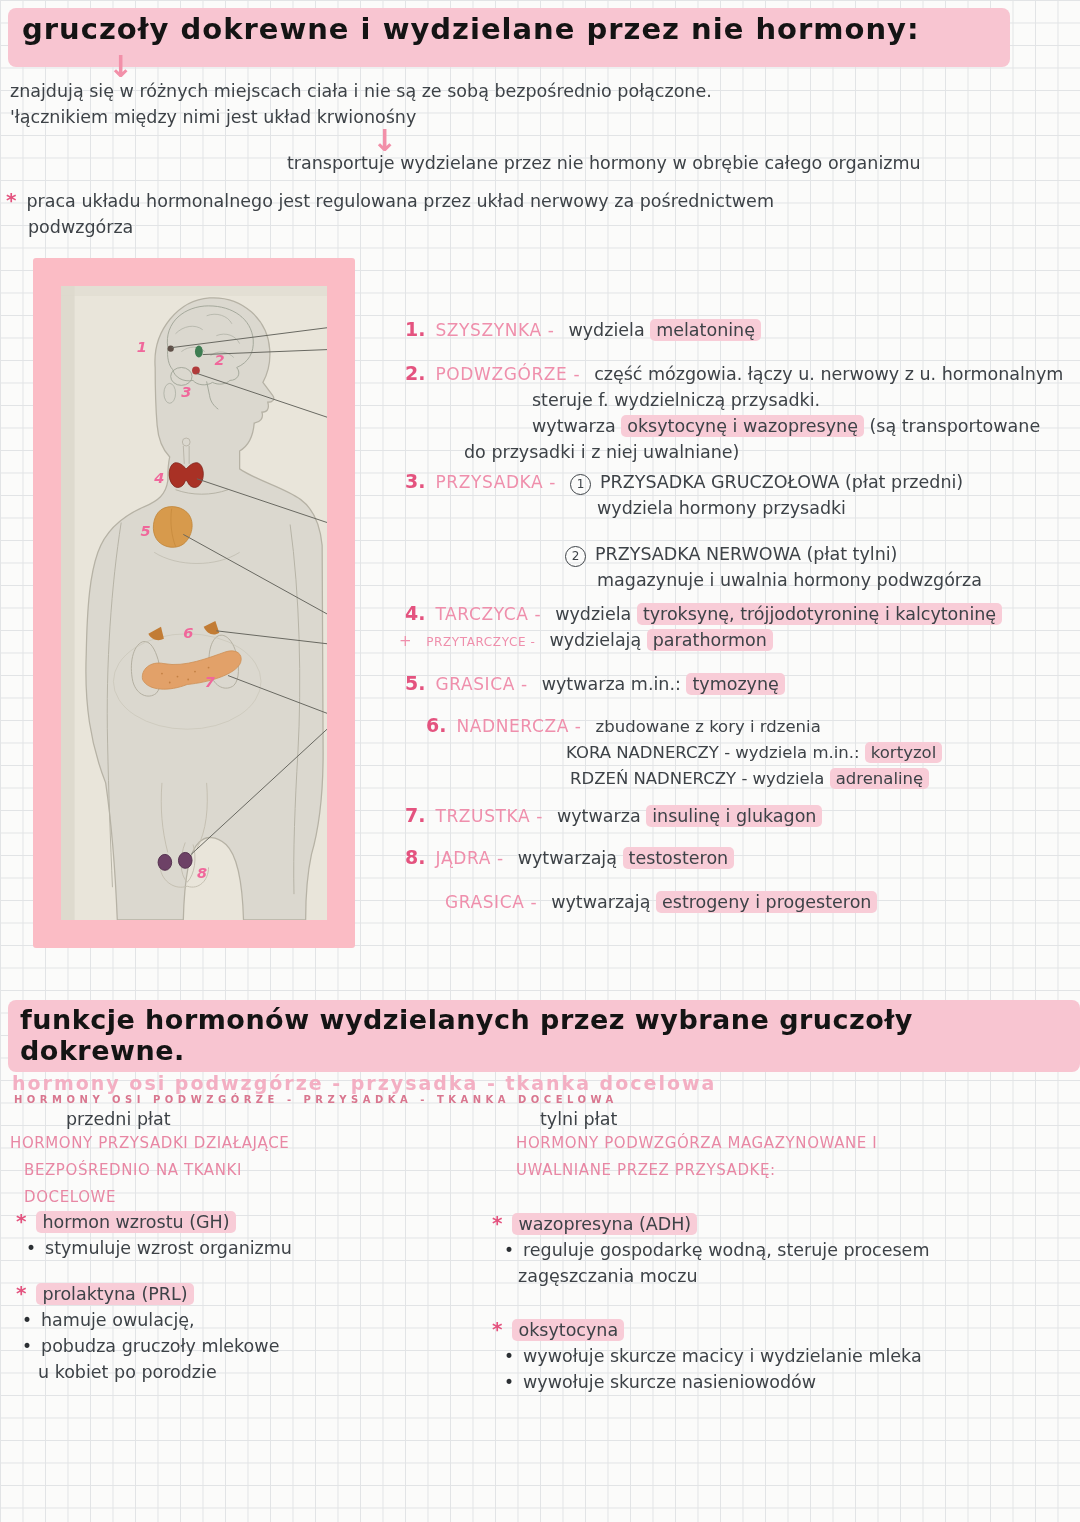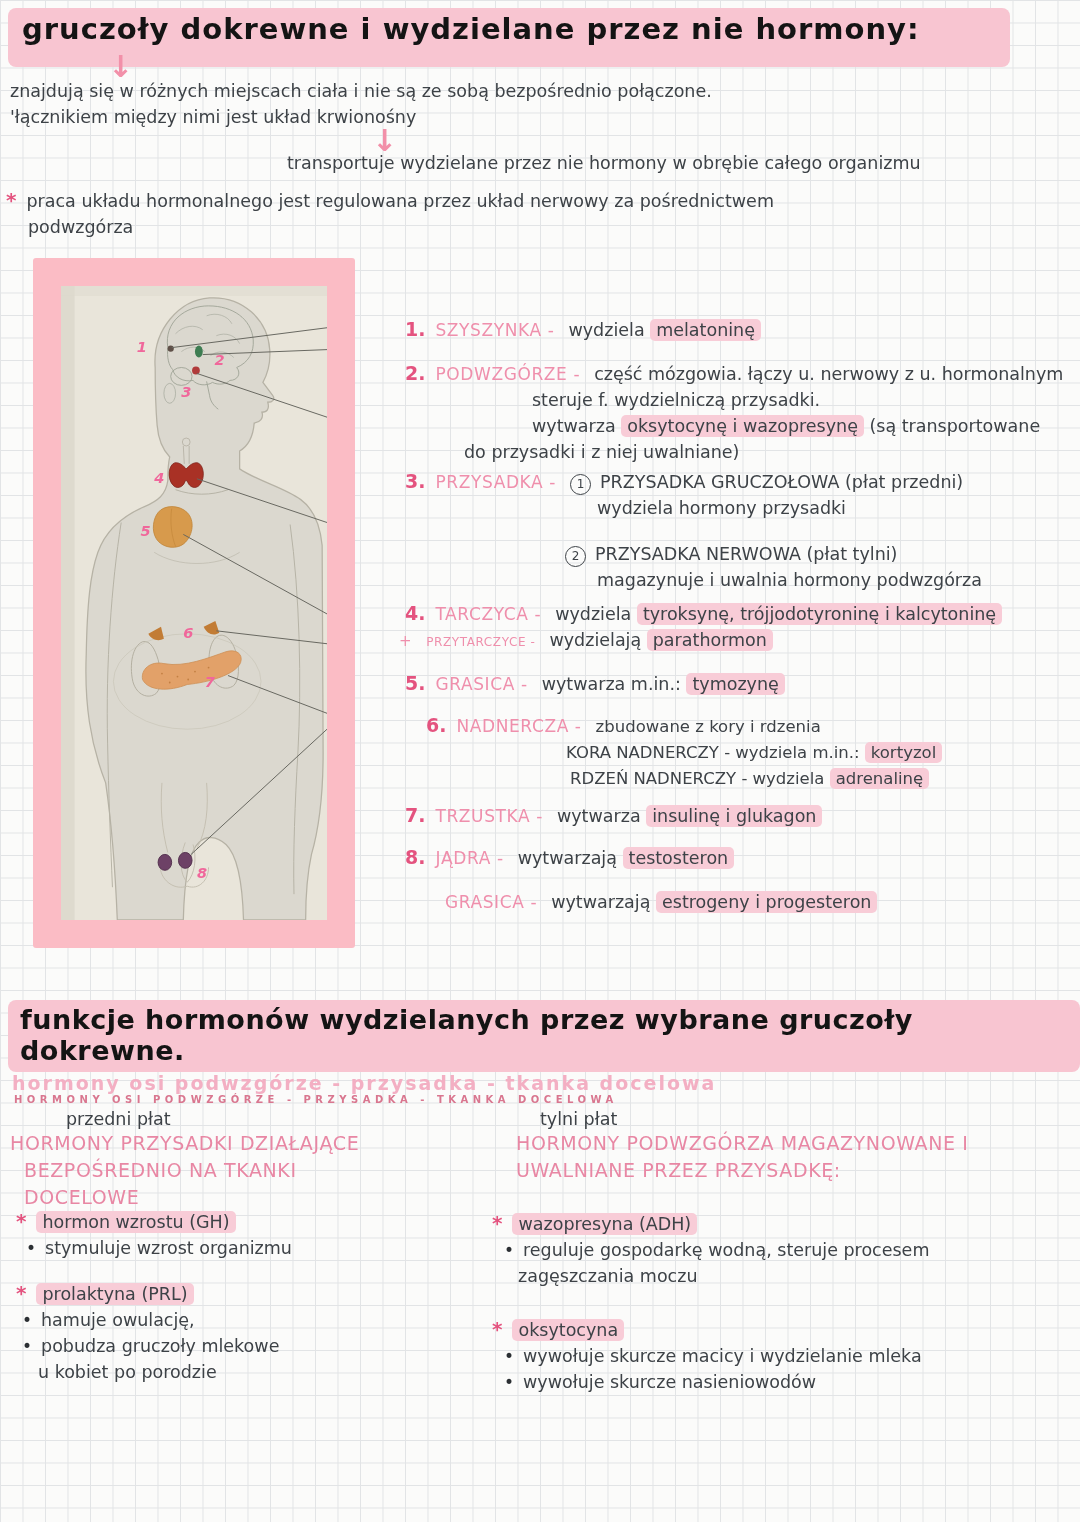--- a/index.html
+++ b/index.html
@@ -22,21 +22,21 @@
     background:#f8c5d1; border-radius:8px; padding:4px 30px 6px 12px;
     font-size:27px; font-weight:bold; color:#141414; letter-spacing:.5px;
   }
   .arrow{color:#f290a9; font-size:30px; font-weight:bold; line-height:1;}
   .hand{font-size:17.5px; line-height:26px; color:#3d4247;}
   .hl{background:#f8ccd7; border-radius:5px; padding:1px 6px; box-decoration-break:clone; -webkit-box-decoration-break:clone;}
   .num{color:#e4537f; font-weight:bold; font-size:19px; margin-right:10px;}
   .gname{color:#ef8fac; font-size:17px; letter-spacing:.6px; margin-right:14px;}
   .star{color:#e4537f; font-weight:bold; font-size:20px; margin-right:10px;}
   .bullet{color:#2b2f33; margin-right:9px; font-size:17px;}
-  .pinkcaps{color:#e887a4; font-size:19px; letter-spacing:.6px; line-height:27px; font-weight:500;}
+  .pinkcaps{color:#e887a4; font-size:15px; letter-spacing:.6px; line-height:27px; font-weight:500;}
   .circle-num{
     display:inline-flex; align-items:center; justify-content:center;
     width:19px; height:19px; border:1.6px solid #3d4247; border-radius:50%;
     font-size:12px; color:#3d4247; margin-right:9px; flex:none;
   }
   .gline{white-space:nowrap;}
   .axis-script{color:#f3afc3; font-size:19px; letter-spacing:2px; font-weight:bold;}
   .axis-caps{color:#d9768f; font-size:10px; letter-spacing:4.5px; font-weight:bold;}
   .frame{background:#fbbcc5; border-radius:3px;}
   svg text.fig-num{font-weight:bold; fill:#f0679b; font-size:15px; font-style:italic;}

